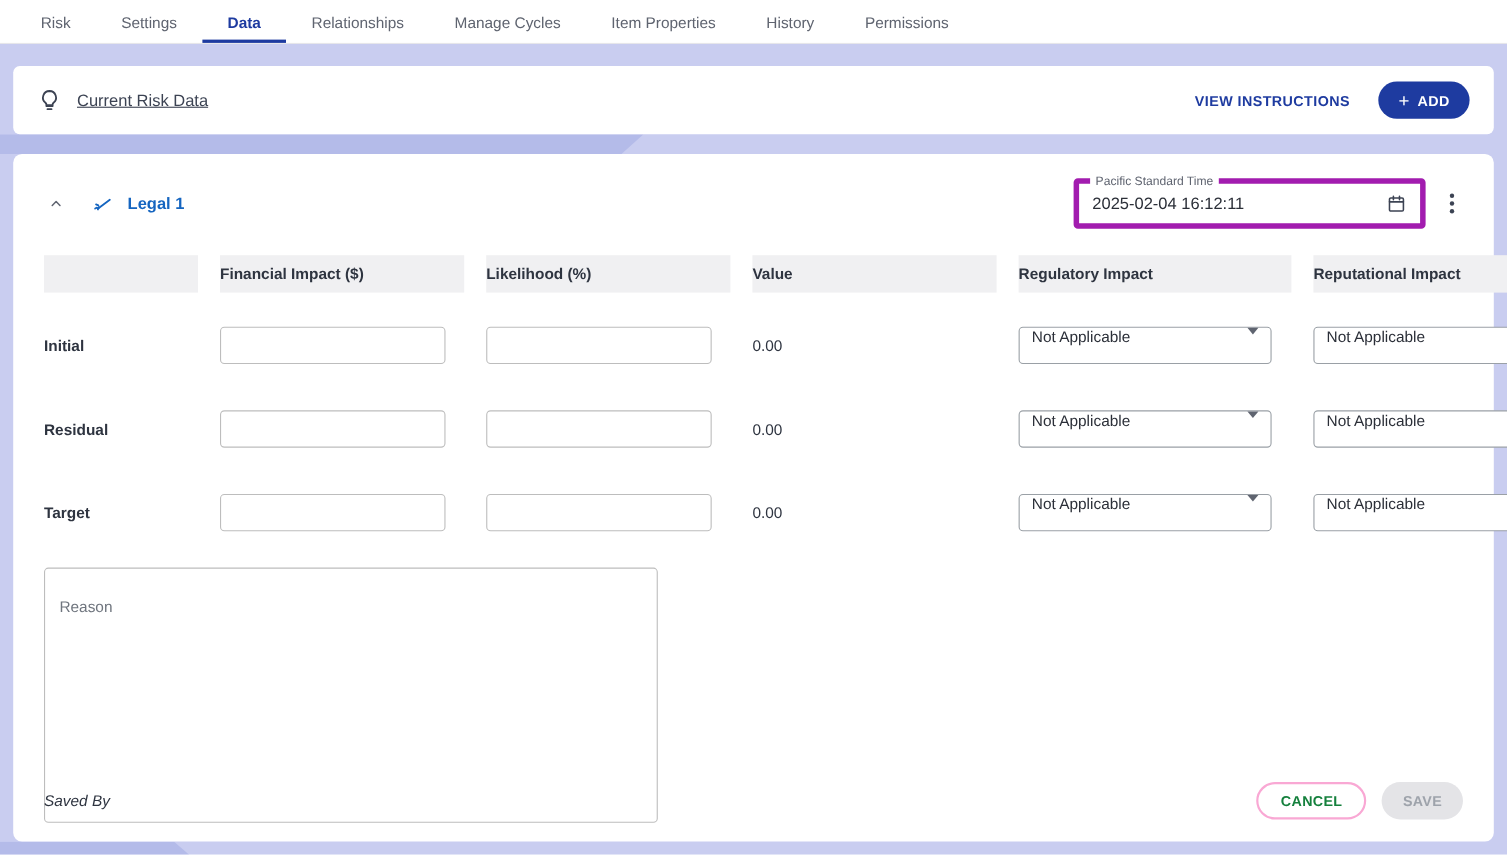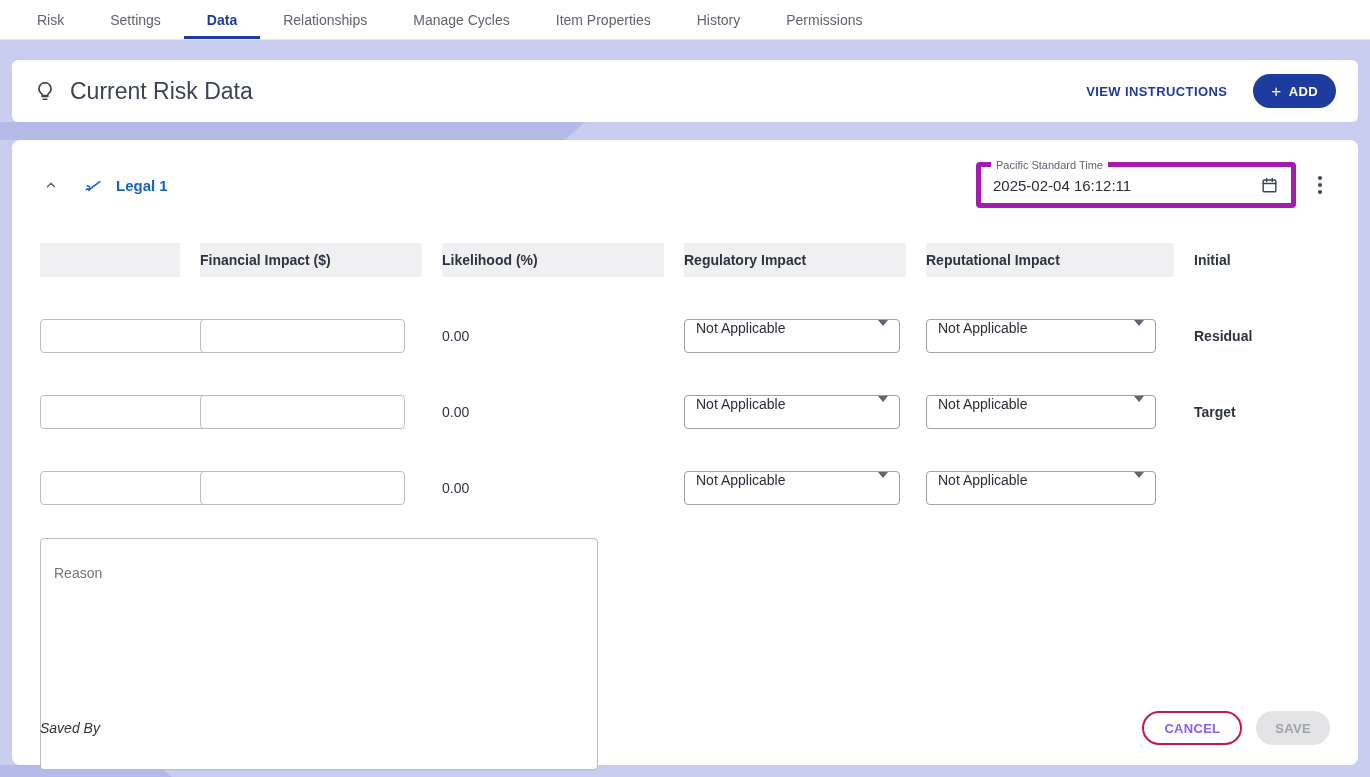--- a/index.html
+++ b/index.html
@@ -18,21 +18,21 @@
   
   .bg { position:relative; height:737px; background:#c9cdf0; padding-top:20px; }
   .deco-top { position:absolute; top:82px; left:0; width:585px; height:18px; background:#b4bbe9;
               clip-path:polygon(0 0,100% 0,calc(100% - 20px) 100%,0 100%); }
   .deco-bottom { position:absolute; bottom:0; left:0; width:172px; height:12px; background:#b4bbe9;
                  clip-path:polygon(0 0,calc(100% - 14px) 0,100% 100%,0 100%); }
 
   
   .header-card { position:relative; margin:0 12px; height:62px; background:#ffffff;
                  border-radius:6px; display:flex; align-items:center; padding:0 22px; }
-  .header-card .title { font-size:23px; color:#3c4353; margin-left:14px; font-weight:400; }
+  .header-card .title { font-size:15px; color:#3c4353; margin-left:14px; font-weight:400;text-decoration:underline; }
   .header-actions { margin-left:auto; display:flex; align-items:center; gap:26px; }
   .view-instructions { font-size:13px; font-weight:700; letter-spacing:0.4px;
                        color:#1e3ba0; cursor:pointer; }
   .add-btn { height:34px; border:none; border-radius:17px; background:#1e3ba0; color:#ffffff;
              font-family:inherit; font-size:13px; font-weight:700; letter-spacing:0.4px;
              padding:0 18px; display:flex; align-items:center; gap:7px; cursor:pointer; }
   .add-btn .plus { font-size:17px; font-weight:400; line-height:1; }
 
   
   .main-card { position:relative; margin:18px 12px 0; height:625px; background:#ffffff;
@@ -74,22 +74,22 @@
   
   .reason { margin-top:22px; width:558px; height:232px; border:1px solid #bdbdbd;
             border-radius:4px; padding:26px 13px; font-family:inherit; font-size:14px;
             color:#000000; resize:none; outline:none; }
   .reason::placeholder { color:#6f757e; }
 
   .card-footer { position:absolute; left:28px; right:28px; bottom:20px;
                  display:flex; align-items:center; }
   .saved-by { font-size:14px; font-style:italic; color:#2e3440; }
   .footer-btns { margin-left:auto; display:flex; align-items:center; gap:14px; }
-  .cancel-btn { height:34px; padding:0 20px; border:2px solid #be185d; border-radius:18px;
-                background:#ffffff; color:#8b5cf6; font-family:inherit; font-size:13px;
+  .cancel-btn { height:34px; padding:0 20px; border:2px solid #f9a8d4; border-radius:18px;
+                background:#ffffff; color:#15803d; font-family:inherit; font-size:13px;
                 font-weight:700; letter-spacing:0.3px; cursor:pointer; }
   .save-btn { height:34px; padding:0 19px; border:none; border-radius:18px;
               background:#e4e4e7; color:#9ea3ab; font-family:inherit; font-size:13px;
               font-weight:700; letter-spacing:0.3px; cursor:default; }
 
   svg { display:block; }
 </style>
 </head>
 <body>
 
@@ -157,20 +157,21 @@
           <i></i>
         </button>
     </div>
 
     
     <div class="risk-table">
 
       <div class="th"></div>
       <div class="th">Financial Impact ($)</div>
       <div class="th">Likelihood (%)</div>
+      <div class="th">Value</div>
       <div class="th">Regulatory Impact</div>
       <div class="th">Reputational Impact</div>
 
       <div class="cell">
           <span class="row-label">Initial</span>
         </div>
       <div class="cell">
           <input class="txt-input" type="text" style="">
         </div>
       <div class="cell">

